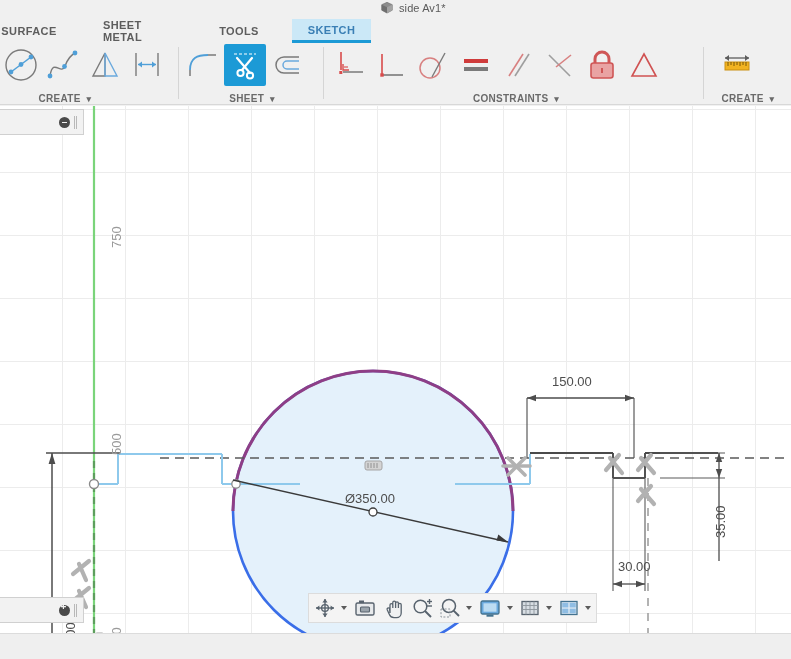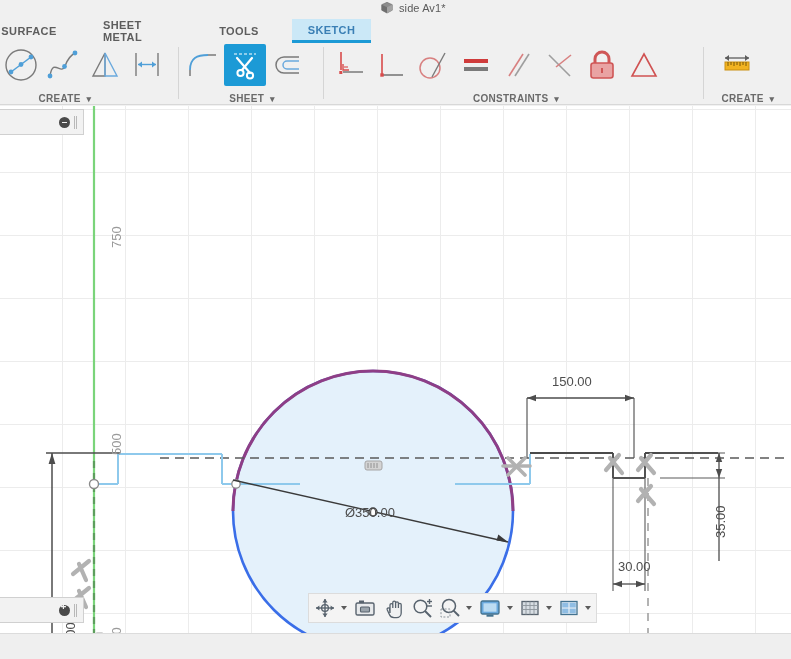--- a/index.html
+++ b/index.html
@@ -488,21 +488,21 @@
         <line x1="656" y1="544" x2="661" y2="544" stroke="#8b8b8b" stroke-width="0.9"></line>
 
         <rect x="95" y="527" width="9" height="21" rx="2" fill="#d4d4d4" stroke="#a5a5a5" stroke-width="1"></rect>
         <line x1="97" y1="531" x2="102" y2="531" stroke="#8b8b8b" stroke-width="0.9"></line>
         <line x1="97" y1="535" x2="102" y2="535" stroke="#8b8b8b" stroke-width="0.9"></line>
         <line x1="97" y1="539" x2="102" y2="539" stroke="#8b8b8b" stroke-width="0.9"></line>
         <line x1="97" y1="543" x2="102" y2="543" stroke="#8b8b8b" stroke-width="0.9"></line>
       </g>
     </svg>
 
-    <div class="dimtxt" style="left:345px; top:399px;">Ø350.00</div>
+    <div class="dimtxt" style="left:345px; top:385px;">Ø350.00</div>
 
     <div class="dimtxt" style="left:552px; top:268px;">150.00</div>
 
     <div class="dimtxt vert" style="left:713px; top:432px;">35.00</div>
 
     <div class="dimtxt" style="left:618px; top:453px;">30.00</div>
 
     <div class="dimtxt vert" style="left:63px; top:556px;">500.00</div>
 
     <div class="axislbl" style="left:109px; top:142px;">750</div>

